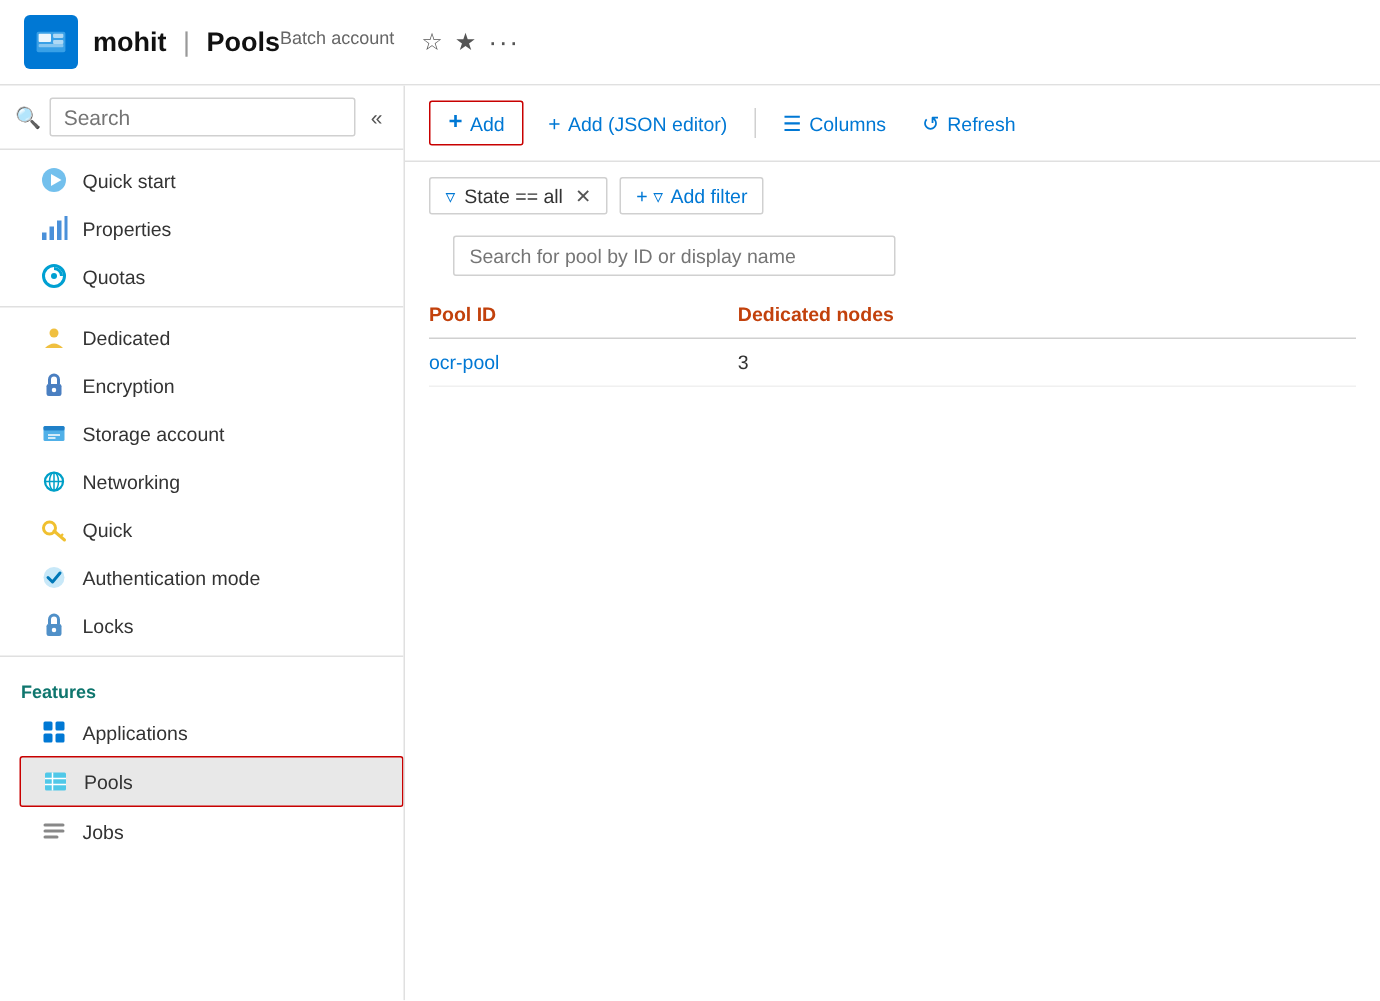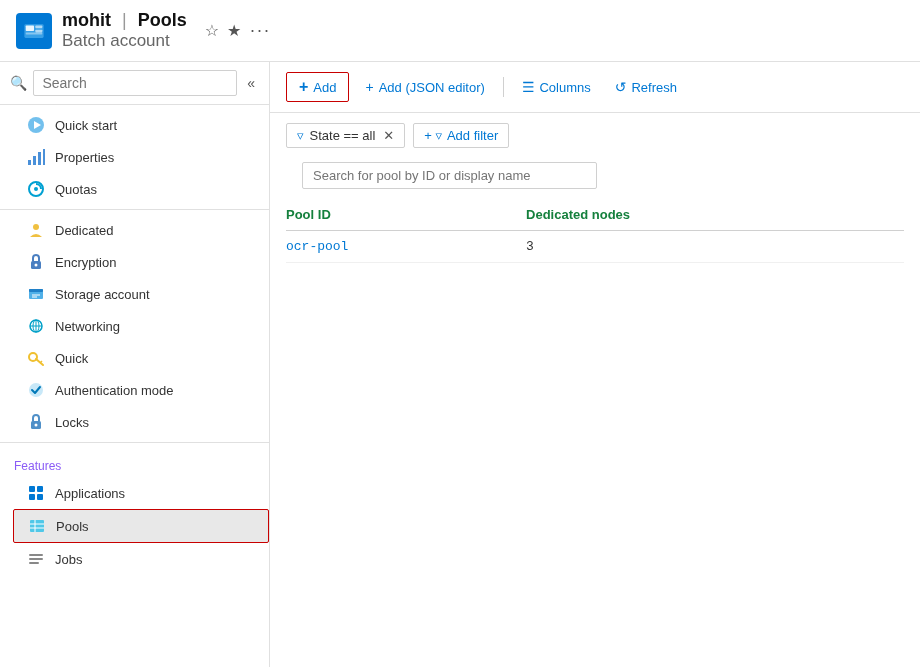--- a/index.html
+++ b/index.html
@@ -2,39 +2,39 @@
 <html><head>
   <meta charset="utf-8">
   <style>
     * { box-sizing: border-box; margin: 0; padding: 0; }
     body { font-family: 'Segoe UI', Arial, sans-serif; font-size: 13px; color: #333; background: #fff; display: flex; flex-direction: column; height: 667px; width: 920px; overflow: hidden; }
 
     
     .header { display: flex; align-items: center; padding: 10px 16px; border-bottom: 1px solid #e0e0e0; background: #fff; gap: 10px; }
     .header-icon { width: 36px; height: 36px; background: #0078d4; border-radius: 4px; display: flex; align-items: center; justify-content: center; flex-shrink: 0; }
     .header-icon svg { width: 22px; height: 22px; }
-    .header-title { display: flex; flex-direction: column; }
+    .header-title { display: flex; flex-direction: row; }
     .header-title-main { font-size: 18px; font-weight: 600; color: #111; }
-    .header-title-sub { font-size: 17px; color: #666; }
+    .header-title-sub { font-size: 12px; color: #666; }
     .header-actions { display: flex; align-items: center; gap: 8px; margin-left: 8px; }
     .header-actions span { color: #555; font-size: 18px; cursor: pointer; }
 
     
     .main-layout { display: flex; flex: 1; overflow: hidden; }
 
     
     .sidebar { width: 270px; border-right: 1px solid #e0e0e0; display: flex; flex-direction: column; overflow: hidden; flex-shrink: 0; }
     .sidebar-search { display: flex; align-items: center; padding: 8px 10px; border-bottom: 1px solid #e0e0e0; gap: 6px; }
     .sidebar-search input { border: 1px solid #d0d0d0; border-radius: 2px; padding: 4px 8px; font-size: 14px; flex: 1; color: #333; outline: none; }
     .sidebar-collapse-btn { cursor: pointer; color: #555; font-size: 14px; padding: 2px 4px; }
     .sidebar-nav { flex: 1; overflow-y: auto; padding: 4px 0; }
     .sidebar-item { display: flex; align-items: center; padding: 7px 14px; gap: 10px; cursor: pointer; color: #333; font-size: 13px; margin-left: 13px; }
     .sidebar-item.active { background: #e8e8e8; border: 1px solid #c80000; border-radius: 2px; }
     .sidebar-icon { width: 18px; height: 18px; display: flex; align-items: center; justify-content: center; flex-shrink: 0; }
-    .sidebar-section-label { font-size: 12px; font-weight: 400; color: #8b5cf6; padding: 12px 14px 4px; text-transform: none; }
+    .sidebar-section-label { font-size: 12px; font-weight: 700; color: #0f766e; padding: 12px 14px 4px; text-transform: none; }
     .sidebar-divider { border: none; border-top: 1px solid #e0e0e0; margin: 4px 0; }
 
     
     .content { flex: 1; display: flex; flex-direction: column; overflow: hidden; background: #fff; }
     .toolbar { display: flex; align-items: center; padding: 10px 16px; border-bottom: 1px solid #e0e0e0; gap: 8px; }
     .btn-add { display: flex; align-items: center; gap: 5px; border: 1.5px solid #c80000; color: #0078d4; background: #fff; padding: 5px 12px; cursor: pointer; font-size: 13px; border-radius: 2px; font-weight: 500; }
     .btn-toolbar { display: flex; align-items: center; gap: 5px; border: none; color: #0078d4; background: #fff; padding: 5px 8px; cursor: pointer; font-size: 13px; }
     .toolbar-separator { width: 1px; height: 20px; background: #d0d0d0; margin: 0 2px; }
 
     
@@ -44,22 +44,22 @@
     .filter-add-btn { display: flex; align-items: center; gap: 5px; border: 1px solid #d0d0d0; border-radius: 2px; padding: 4px 10px; font-size: 13px; color: #0078d4; background: #fff; cursor: pointer; }
 
     
     .pool-search-row { padding: 4px 16px 10px; }
     .pool-search-input { border: 1px solid #d0d0d0; border-radius: 2px; padding: 5px 10px; font-size: 13px; width: 295px; color: #999; outline: none; margin-left: 16px; }
 
     
     .data-table { flex: 1; overflow-y: auto; padding: 0 16px; }
     .data-table table { width: 100%; border-collapse: collapse; }
     .data-table thead tr { border-bottom: 1.5px solid #d0d0d0; }
-    .data-table th { text-align: left; padding: 8px 10px 8px 0; font-size: 13px; font-weight: 600; color: #15803d; white-space: nowrap; }
-    .data-table td { padding: 8px 10px 8px 0; font-size: 13px; border-bottom: 1px solid #f0f0f0; font-family: Liberation Mono, monospace; }
+    .data-table th { text-align: left; padding: 8px 10px 8px 0; font-size: 13px; font-weight: 600; color: #c2410c; white-space: nowrap; }
+    .data-table td { padding: 8px 10px 8px 0; font-size: 13px; border-bottom: 1px solid #f0f0f0; }
     .data-table td a { color: #0078d4; text-decoration: none; }
 
     
     .sidebar-nav-wrapper { flex: 1; overflow: hidden; position: relative; }
     .sidebar-nav { height: 100%; overflow-y: auto; scrollbar-width: thin; }
   </style>
 </head>
 <body>
 
 <div class="header">

